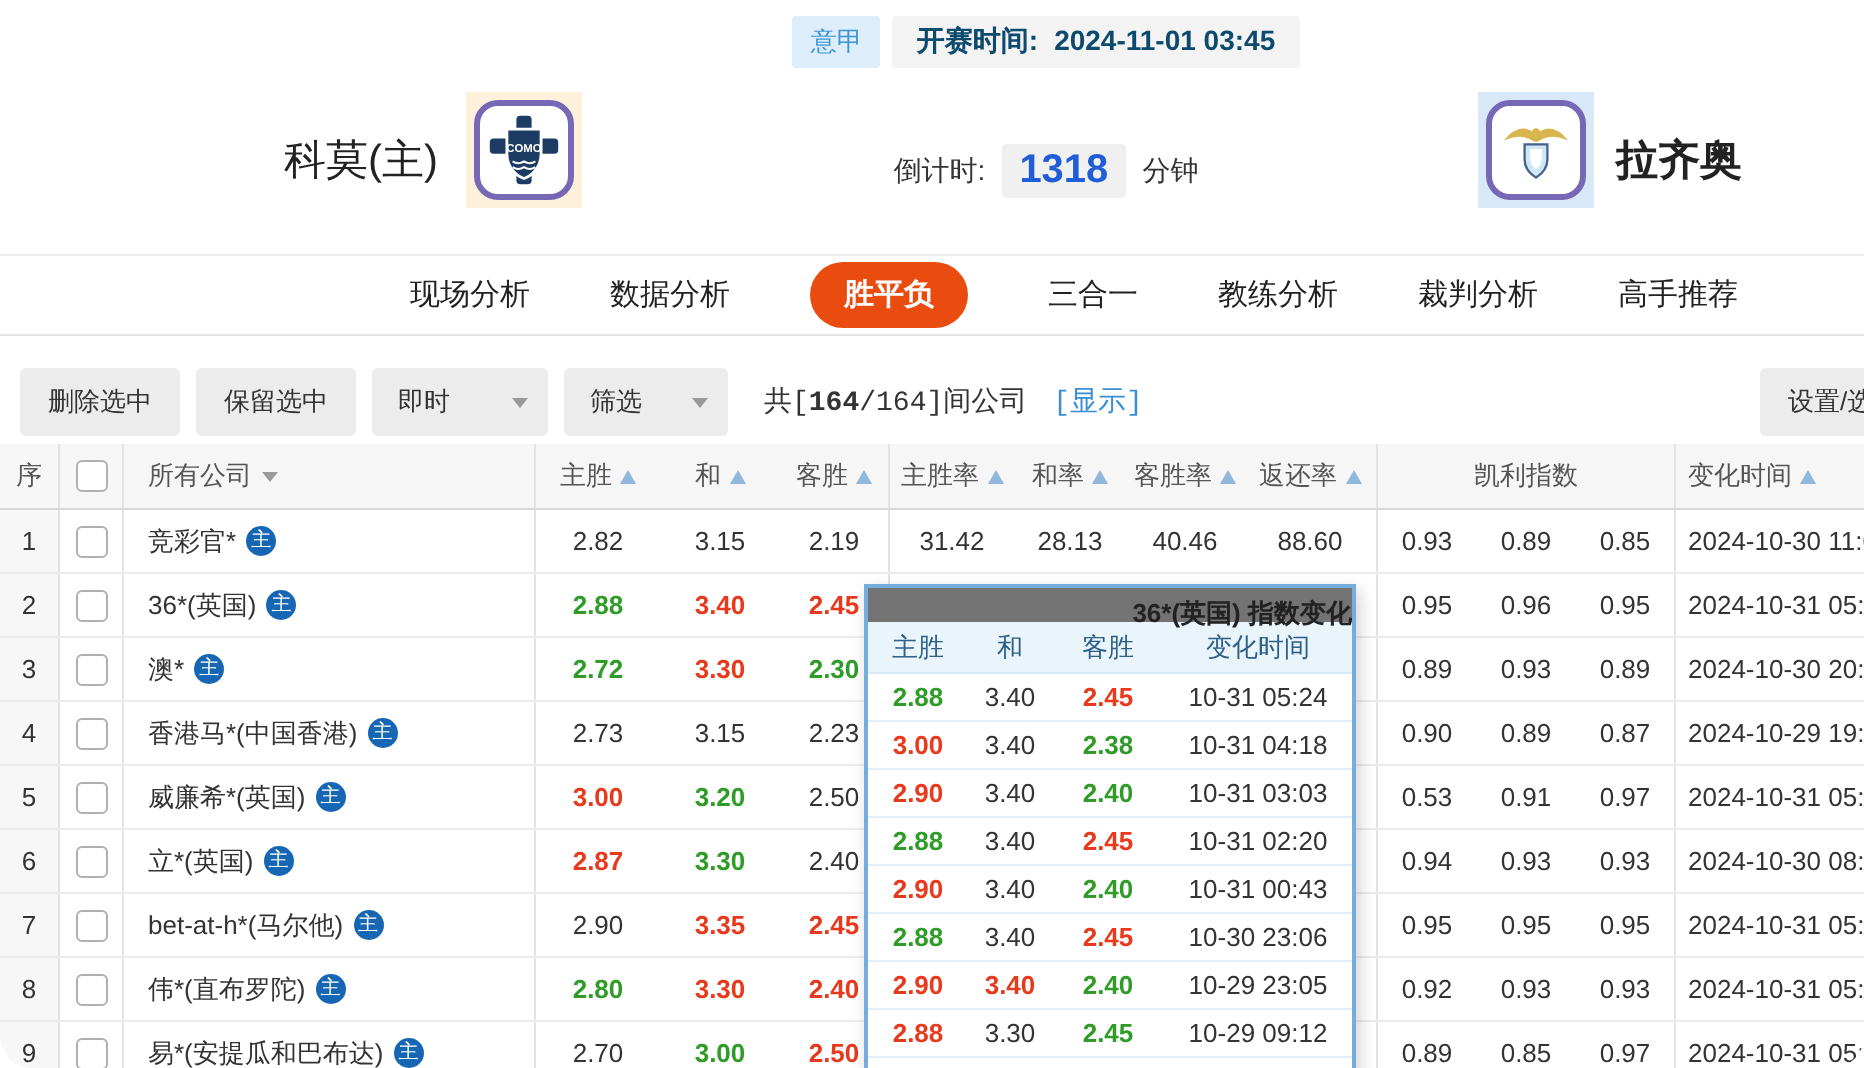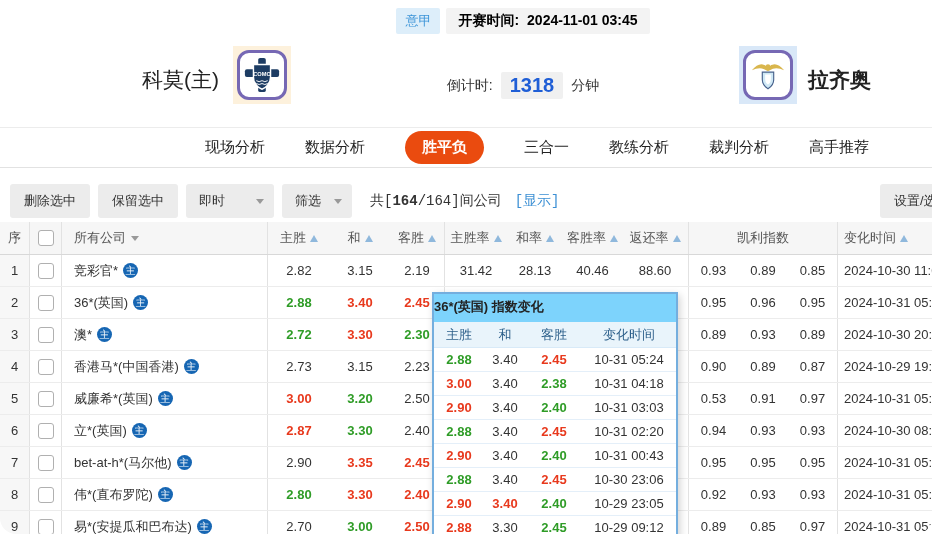--- a/index.html
+++ b/index.html
@@ -5,21 +5,21 @@
   * { margin:0; padding:0; }
   body { background:#fff; }
   .page{position:relative;width:932px;height:534px;overflow:hidden;background:#fff;
         font-family:"Liberation Sans","DejaVu Sans",sans-serif;color:#333;font-size:13px;border-radius:16px;}
 
   
   .topbar{position:absolute;top:8px;left:0;width:100%;display:flex;justify-content:center;
           align-items:center;gap:6px;transform:translateX(57px);}
   .league-chip{background:#ddeefa;color:#3d95d8;font-size:13px;padding:4px 9px;border-radius:2px;}
   .kickoff-chip{background:#f3f3f3;padding:4px 12px;border-radius:2px;font-weight:bold;
-                font-size:14px;color:#000000;display:flex;gap:8px;}
+                font-size:14px;color:#0c4a6e;display:flex;gap:8px;}
 
   
   .home-name{position:absolute;left:142px;top:66px;font-size:21px;font-weight:normal;color:#222;}
   .away-name{position:absolute;left:808px;top:66px;font-size:21px;font-weight:bold;color:#222;}
   .logo-box{position:absolute;top:46px;width:58px;height:58px;display:flex;align-items:center;justify-content:center;}
   .logo-home{left:233px;background:#fdf1dc;}
   .logo-away{left:739px;background:#d9e8f8;}
   .crest{width:50px;height:50px;border:3px solid #7668b4;border-radius:12px;background:#fff;
          display:flex;align-items:center;justify-content:center;box-sizing:border-box;}
   .countdown{position:absolute;top:72px;left:0;width:100%;display:flex;justify-content:center;
@@ -31,21 +31,21 @@
        border-bottom:1px solid #e2e2e2;display:flex;align-items:center;gap:40px;padding-left:205px;
        box-sizing:border-box;font-size:15px;background:#fff;}
   .nav-tab{color:#222;cursor:pointer;white-space:nowrap;}
   .nav-tab.c-active{background:#ea4b0f;color:#fff;font-weight:bold;padding:7px 17px;border-radius:17px;}
 
   
   .toolbar{position:absolute;top:184px;left:10px;display:flex;align-items:center;gap:8px;font-family:Liberation Mono, monospace;}
   .tbtn{background:#ececec;border-radius:3px;padding:8px 14px;font-size:13px;color:#333;white-space:nowrap;cursor:pointer;}
   .dropdown{background:#ececec;border-radius:3px;padding:8px 10px 8px 13px;display:flex;align-items:center;
             justify-content:space-between;width:88px;box-sizing:border-box;cursor:pointer;}
-  .dropdown.small{width:auto;gap:13px;}
+  .dropdown.small{width:auto;gap:25px;}
   .tri-down{width:0;height:0;border-left:4px solid transparent;border-right:4px solid transparent;
             border-top:5px solid #999;display:inline-block;}
   .count-text{font-size:14px;margin-left:10px;color:#333;white-space:nowrap;}
   .count-bold{font-weight:bold;}
   .show-link{color:#3b8fd4;font-size:14px;margin-left:5px;cursor:pointer;text-decoration:none;}
   .settings-btn{position:absolute;top:184px;left:880px;background:#ececec;border-radius:3px;
                 padding:8px 14px;font-size:13px;white-space:nowrap;cursor:pointer;}
 
   
   .table{position:absolute;top:222px;left:0;width:990px;}
@@ -67,22 +67,22 @@
   .arrow-up{width:0;height:0;border-left:4px solid transparent;border-right:4px solid transparent;
             border-bottom:7px solid #8fb8dc;display:inline-block;margin-left:4px;}
   .cb{width:14px;height:14px;border:1px solid #b0b0b0;border-radius:3px;background:#fff;display:inline-block;cursor:pointer;}
   .zhu{width:15px;height:15px;border-radius:50%;background:#1666b3;color:#fff;font-size:10px;
        line-height:15px;text-align:center;flex:none;cursor:pointer;}
   .comp-name{color:#333;cursor:pointer;white-space:nowrap;}
 
   
   .popup{position:absolute;left:432px;top:292px;width:246px;background:#fff;border:2px solid #74aede;
          box-shadow:2px 3px 8px rgba(0,0,0,.18);z-index:5;box-sizing:border-box;padding-bottom:12px;}
-  .popup-title{height:28px;line-height:25px;text-align:left;font-weight:bold;font-size:13px;
-               background:#7dd3fc;color:#222;}
+  .popup-title{height:17px;line-height:25px;text-align:right;font-weight:bold;font-size:13px;
+               background:#737373;color:#222;}
   .popup-head{display:flex;height:25px;align-items:center;background:#e9f4fb;color:#2c5f8a;
               font-size:13px;border-bottom:1px solid #d8eaf8;}
   .prow{display:flex;height:23px;align-items:center;border-bottom:1px solid #e4eff9;font-size:13px;background:#fff;}
   .pc1{width:50px;text-align:center;flex:none;}
   .pc2{width:42px;text-align:center;flex:none;}
   .pc3{width:56px;text-align:center;flex:none;}
   .pc4{width:94px;text-align:center;flex:none;white-space:nowrap;}
 </style>
 </head>
 <body>

